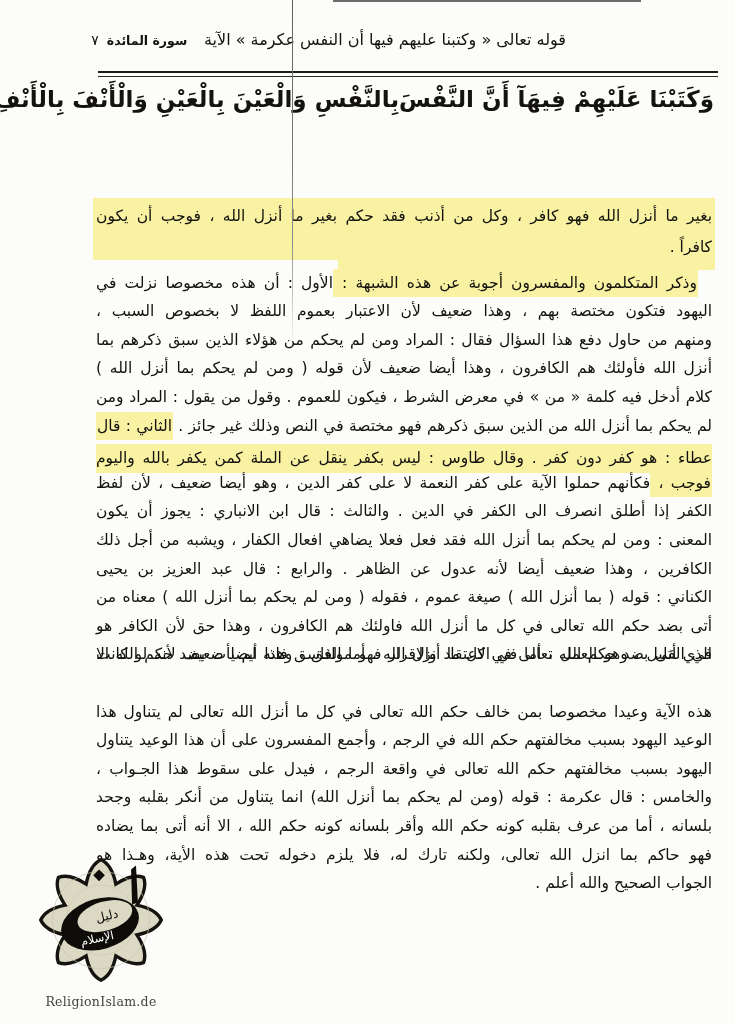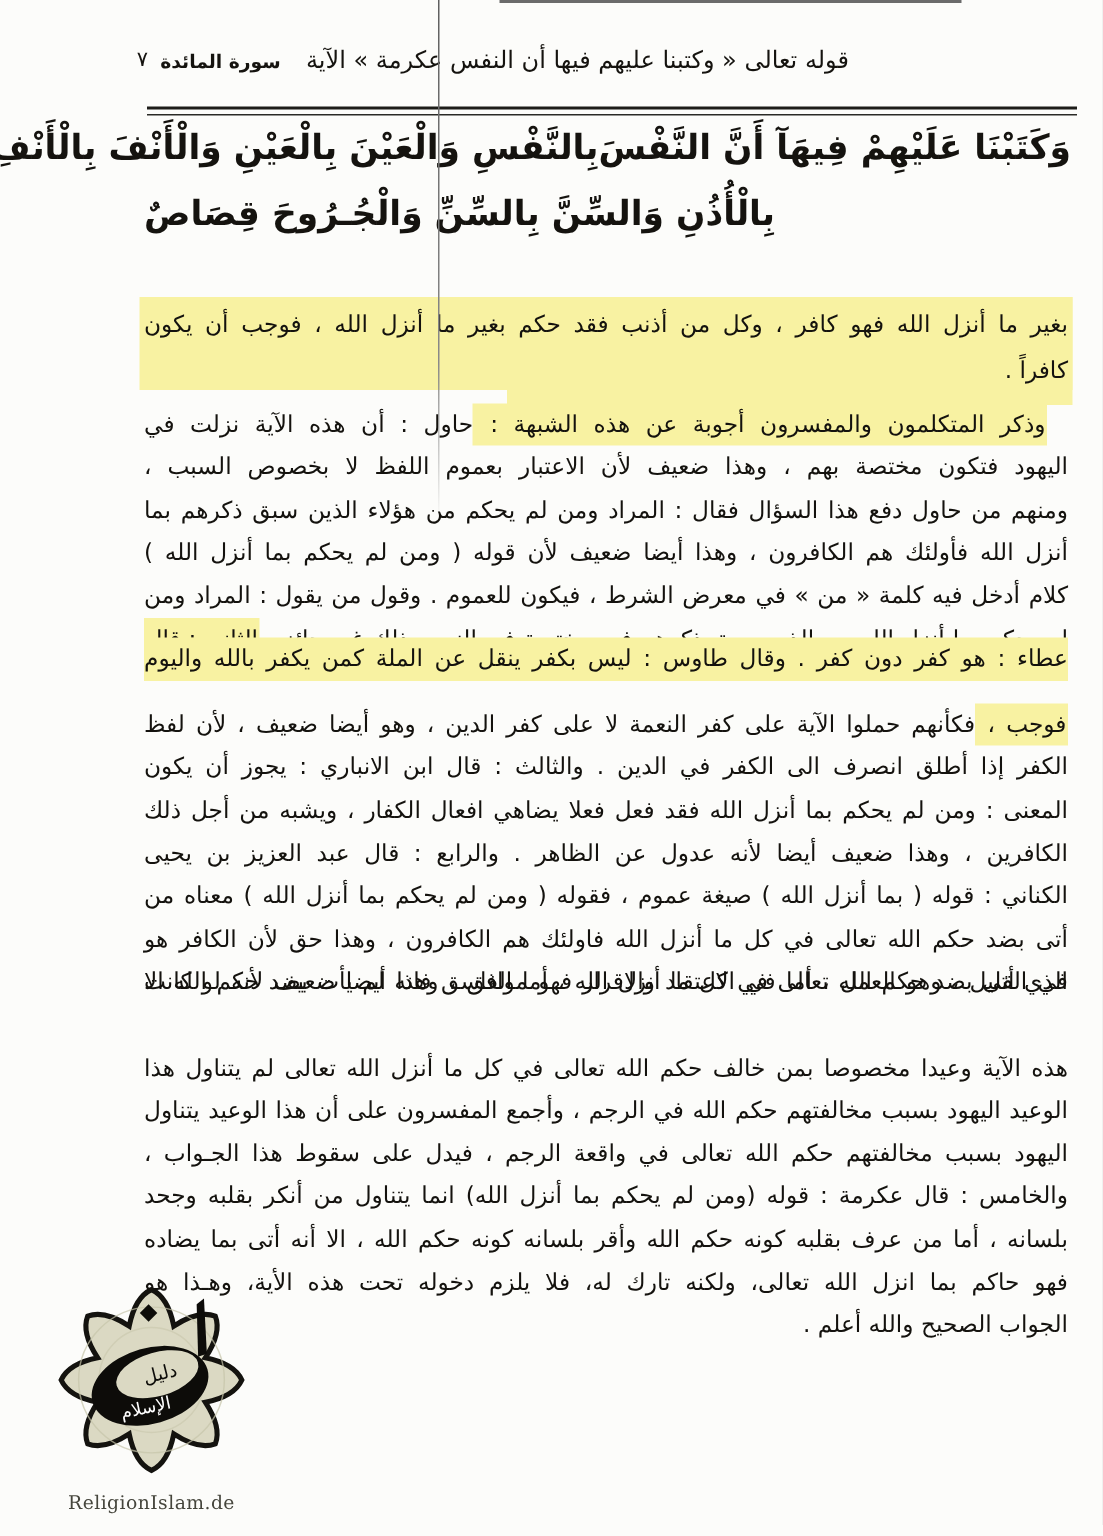--- a/index.html
+++ b/index.html
@@ -88,35 +88,34 @@
     <div class="hdr-surah">سورة المائدة</div>
     <div class="hdr-num">٧</div>
   </div>
 
   <div class="header-rule"></div>
 
   <div class="verse1">
     <span>وَكَتَبْنَا عَلَيْهِمْ فِيهَآ أَنَّ النَّفْسَ</span>
     <span>بِالنَّفْسِ وَالْعَيْنَ بِالْعَيْنِ وَالْأَنْفَ بِالْأَنْفِ وَالْأُذُنَ</span>
   </div>
-  <div class="verse2">بِالْأُذُنِ وَالسِّنَّ بِالسِّنِّ وَالْجُـرُوحَ قِصَاصٌ</div>
 
   <div class="hl-rect" id="hl-r1"></div>
   <div class="hl-rect" id="hl-r2"></div>
 
   <div id="body-text">
       <div class="bline" style="top: 202px;"><span>بغير ما أنزل الله فهو كافر ، وكل من أذنب فقد حكم بغير ما أنزل الله ، فوجب أن يكون</span></div>
       <div class="bline right" style="top: 232.5px;"><span>كافراً .</span></div>
-      <div class="bline indent" style="top: 268.5px;"><span class="hl">وذكر المتكلمون والمفسرون أجوبة عن هذه الشبهة : </span><span>حاول : أن هذه الآية نزلت في</span></div>
+      <div class="bline indent" style="top: 268.5px;"><span class="hl">وذكر المتكلمون والمفسرون أجوبة عن هذه الشبهة : </span><span>الأول : أن هذه مخصوصا نزلت في</span></div>
       <div class="bline" style="top: 297.1px;"><span>اليهود فتكون مختصة بهم ، وهذا ضعيف لأن الاعتبار بعموم اللفظ لا بخصوص السبب ،</span></div>
       <div class="bline" style="top: 325.7px;"><span>ومنهم من حاول دفع هذا السؤال فقال : المراد ومن لم يحكم من هؤلاء الذين سبق ذكرهم بما</span></div>
       <div class="bline" style="top: 354.3px;"><span>أنزل الله فأولئك هم الكافرون ، وهذا أيضا ضعيف لأن قوله ( ومن لم يحكم بما أنزل الله )</span></div>
       <div class="bline" style="top: 382.9px;"><span>كلام أدخل فيه كلمة « من » في معرض الشرط ، فيكون للعموم . وقول من يقول : المراد ومن</span></div>
       <div class="bline" style="top: 411.5px;"><span>لم يحكم بما أنزل الله من الذين سبق ذكرهم فهو مختصة في النص وذلك غير جائز . </span><span class="hl">الثاني : قال</span></div>
-      <div class="bline fullhl" style="top: 425px;"><span>عطاء : هو كفر دون كفر . وقال طاوس : ليس بكفر ينقل عن الملة كمن يكفر بالله واليوم</span></div>
+      <div class="bline fullhl" style="top: 444px;"><span>عطاء : هو كفر دون كفر . وقال طاوس : ليس بكفر ينقل عن الملة كمن يكفر بالله واليوم</span></div>
       <div class="bline" style="top: 468.7px;"><span class="hl">فوجب ، </span><span>فكأنهم حملوا الآية على كفر النعمة لا على كفر الدين ، وهو أيضا ضعيف ، لأن لفظ</span></div>
       <div class="bline" style="top: 497.3px;"><span>الكفر إذا أطلق انصرف الى الكفر في الدين . والثالث : قال ابن الانباري : يجوز أن يكون</span></div>
       <div class="bline" style="top: 525.9px;"><span>المعنى : ومن لم يحكم بما أنزل الله فقد فعل فعلا يضاهي افعال الكفار ، ويشبه من أجل ذلك</span></div>
       <div class="bline" style="top: 554.5px;"><span>الكافرين ، وهذا ضعيف أيضا لأنه عدول عن الظاهر . والرابع : قال عبد العزيز بن يحيى</span></div>
       <div class="bline" style="top: 583.1px;"><span>الكناني : قوله ( بما أنزل الله ) صيغة عموم ، فقوله ( ومن لم يحكم بما أنزل الله ) معناه من</span></div>
       <div class="bline" style="top: 611.7px;"><span>أتى بضد حكم الله تعالى في كل ما أنزل الله فاولئك هم الكافرون ، وهذا حق لأن الكافر هو</span></div>
       <div class="bline" style="top: 640.3px;"><span>الذي أتى بضد حكم الله تعالى في كل ما أنزل الله ، أما الفاسق فانه لم يأت بضد حكم الله الا</span></div>
       <div class="bline" style="top: 640px;"><span>في القليل ، وهو العمل ، أما في الاعتقاد والاقرار فهو موافق ، وهذا أيضا ضعيف لأنه لو كانت</span></div>
       <div class="bline" style="top: 697.5px;"><span>هذه الآية وعيدا مخصوصا بمن خالف حكم الله تعالى في كل ما أنزل الله تعالى لم يتناول هذا</span></div>
       <div class="bline" style="top: 726.1px;"><span>الوعيد اليهود بسبب مخالفتهم حكم الله في الرجم ، وأجمع المفسرون على أن هذا الوعيد يتناول</span></div>

